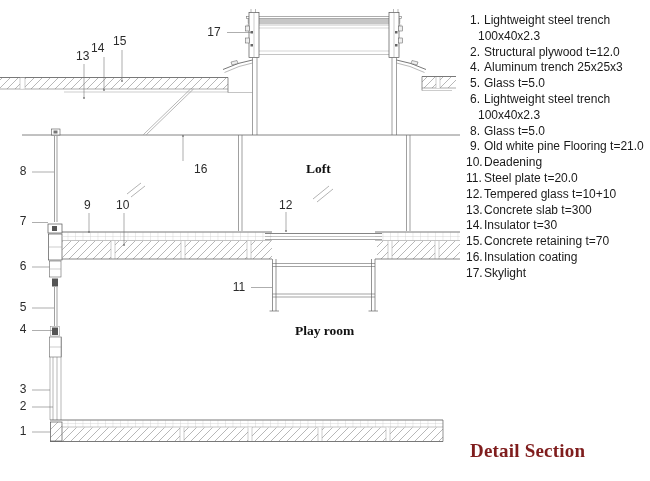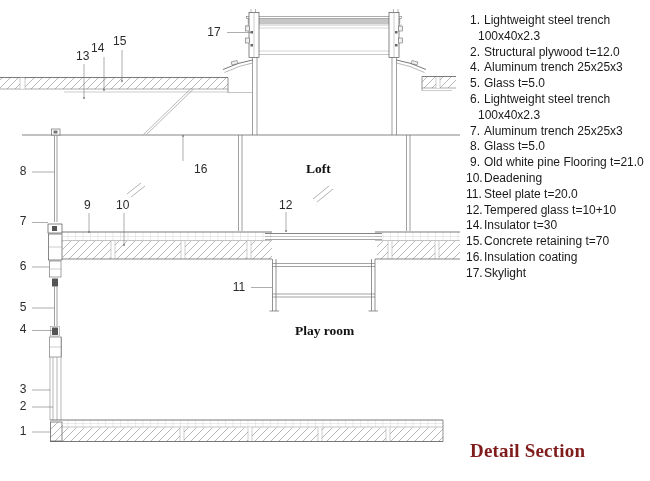--- a/index.html
+++ b/index.html
@@ -234,38 +234,38 @@
       <span class="lg-num">4.</span><span>Aluminum trench 25x25x3</span>
     </div>
     <div>
       <span class="lg-num">5.</span><span>Glass t=5.0</span>
     </div>
     <div>
       <span class="lg-num">6.</span><span>Lightweight steel trench</span>
       <div class="lg-cont">100x40x2.3</div>
     </div>
     <div>
-      <span class="lg-num">7.</span><span>Aluminum trench 25x25x3</span>
-    </div>
-    <div>
       <span class="lg-num">8.</span><span>Glass t=5.0</span>
     </div>
     <div>
       <span class="lg-num">9.</span><span>Old white pine Flooring t=21.0</span>
     </div>
     <div>
       <span class="lg-num">10.</span><span>Deadening</span>
     </div>
     <div>
       <span class="lg-num">11.</span><span>Steel plate t=20.0</span>
     </div>
     <div>
       <span class="lg-num">12.</span><span>Tempered glass t=10+10</span>
     </div>
     <div>
+      <span class="lg-num">13.</span><span>Concrete slab t=300</span>
+    </div>
+    <div>
       <span class="lg-num">14.</span><span>Insulator t=30</span>
     </div>
     <div>
       <span class="lg-num">15.</span><span>Concrete retaining t=70</span>
     </div>
     <div>
       <span class="lg-num">16.</span><span>Insulation coating</span>
     </div>
     <div>
       <span class="lg-num">17.</span><span>Skylight</span>

